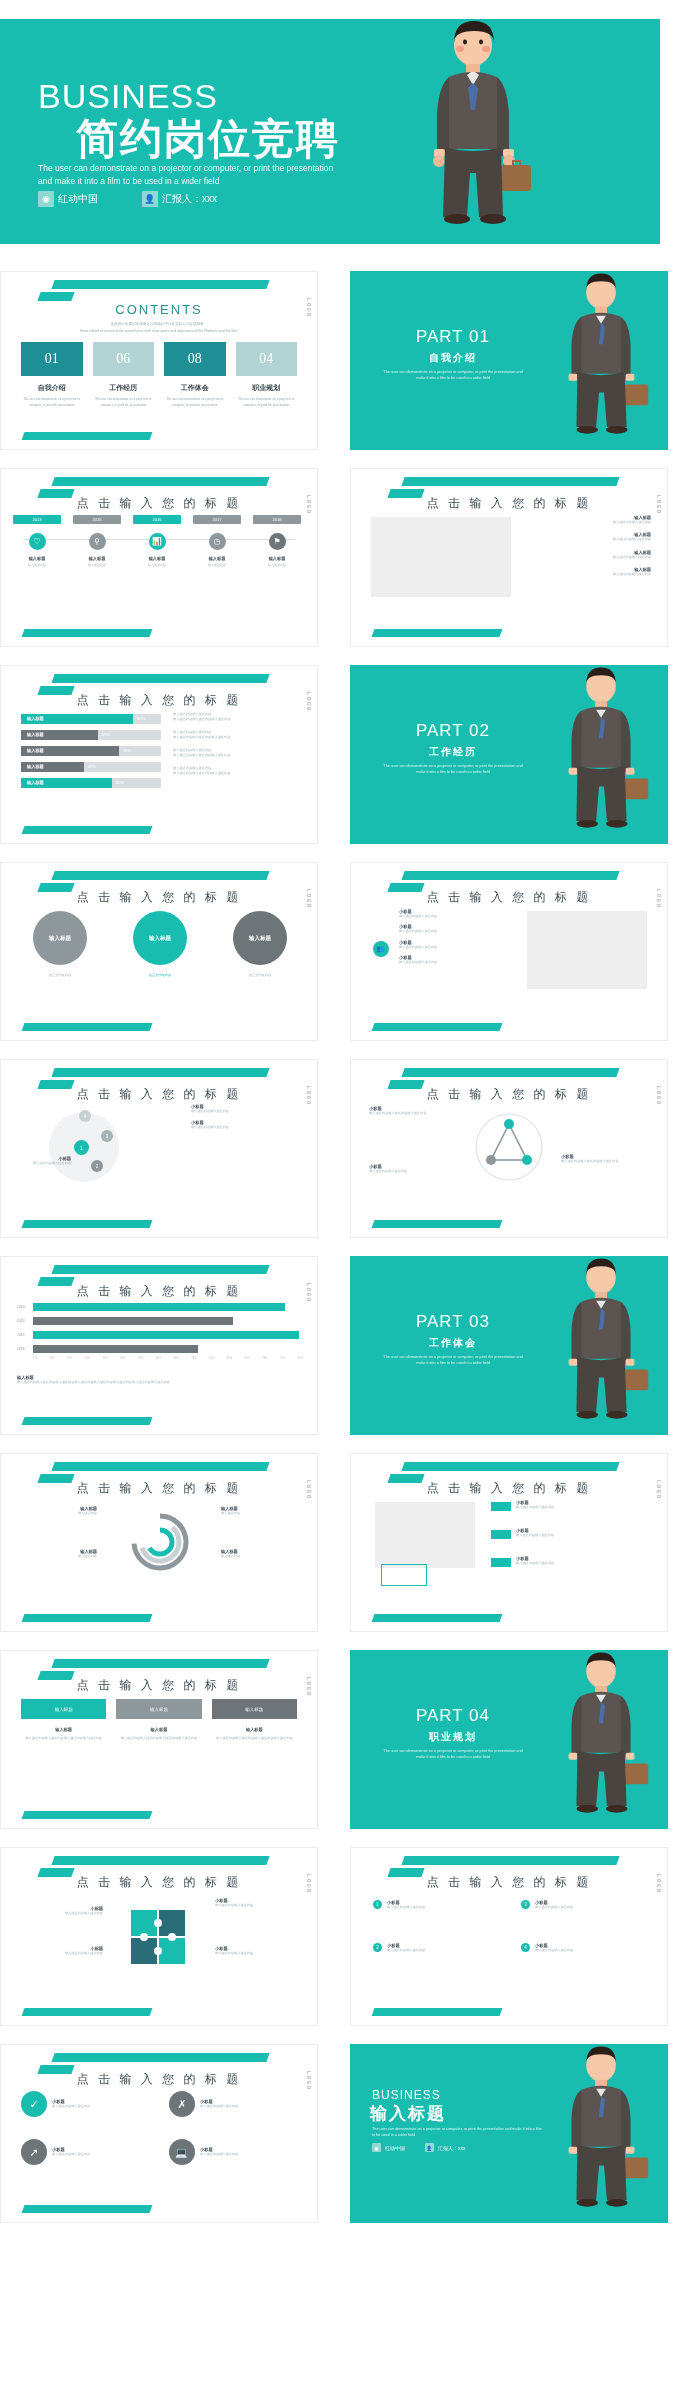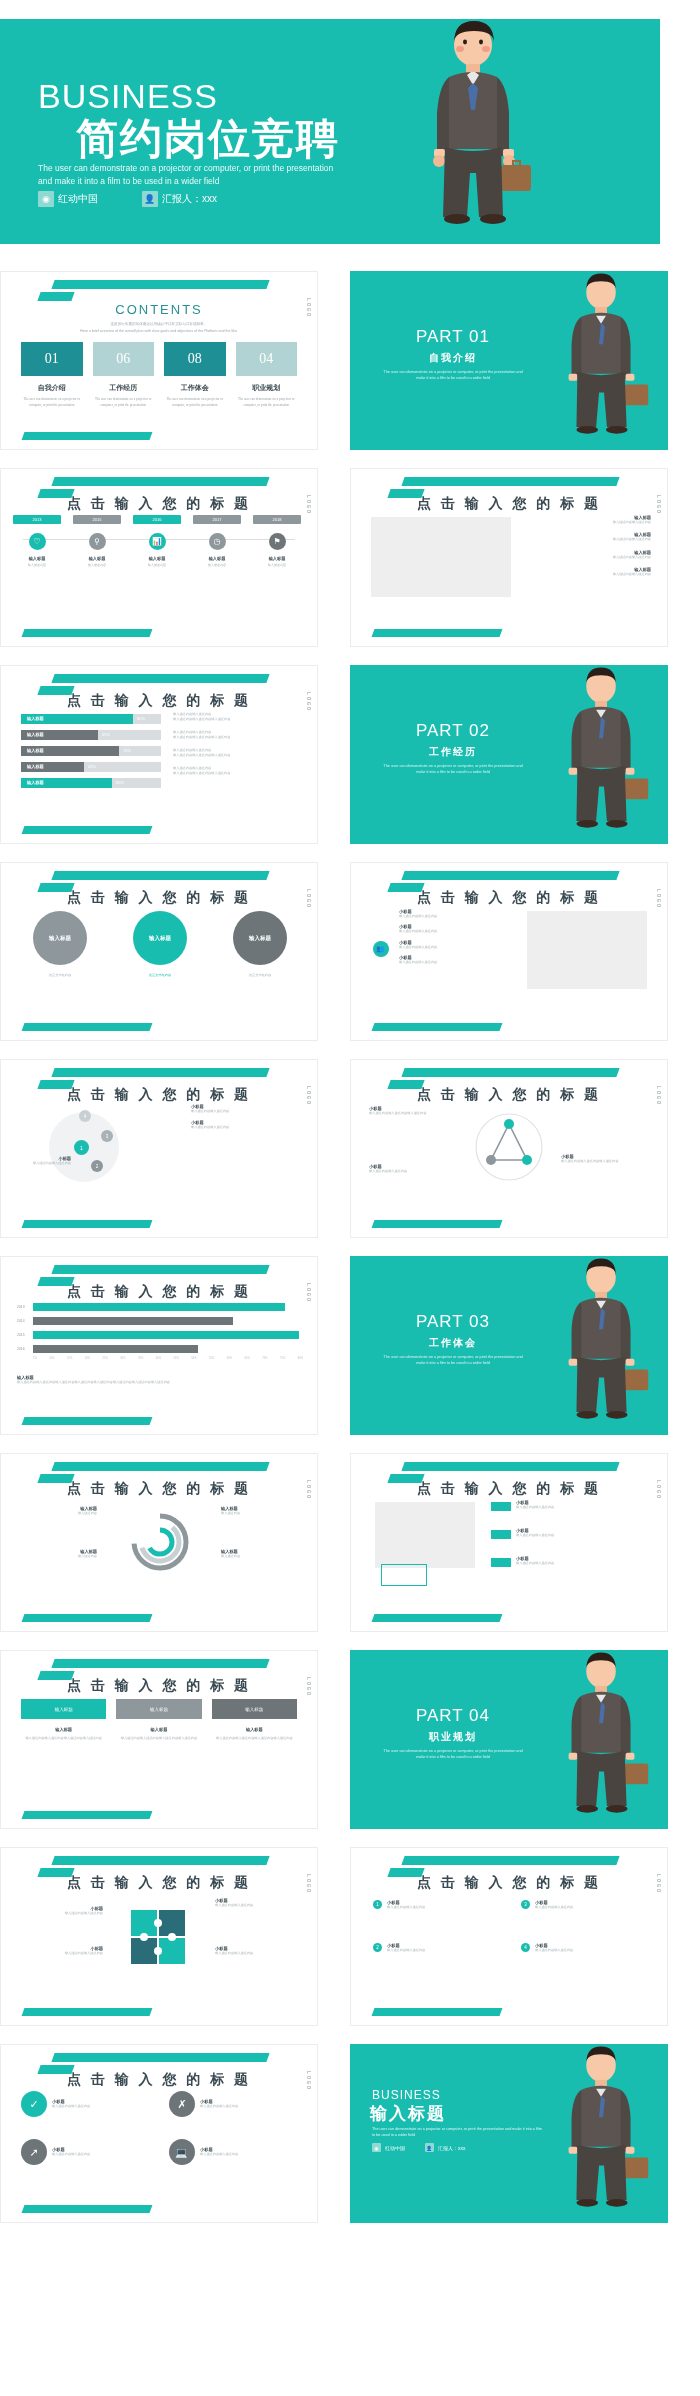--- a/index.html
+++ b/index.html
@@ -46,21 +46,21 @@
     position:absolute; height:9px; background:#19bdb0;
     transform: skewX(-20deg);
   }
   .ribbon.r1 { left:52px; top:8px; width:215px; }
   .ribbon.r2 { left:38px; top:20px; width:34px; background:#19bdb0; }
   .ribbon-b1 { position:absolute; left:22px; bottom:9px; width:128px; height:8px; background:#19bdb0; transform:skewX(-20deg);}
 
   .c-title {
     position:absolute; top:26px; left:0; width:100%;
     text-align:center;
-    font-size:14px; font-weight:bold; color:#3a4a52;
+    font-size:12px; font-weight:normal; color:#3a4a52;
     letter-spacing:3px;
   }
 
   
   .titleslide { position:absolute; inset:0; background:#19bdb0; }
   .ts-en { position:absolute; left:24px; top:48px; font-size:21px; color:#fff; letter-spacing:1px; font-weight:300;}
   .ts-cn { position:absolute; left:22px; top:68px; font-size:25px; color:#fff; font-weight:bold; letter-spacing:2px;margin-left:40px;}
   .ts-sub { position:absolute; left:24px; top:101px; width:185px; font-size:5.4px; color:#eafaf7; line-height:1.55;}
   .ts-row { position:absolute; left:24px; top:124px; display:flex; gap:26px; align-items:center;}
   .ts-chip { display:flex; align-items:center; gap:4px; }

